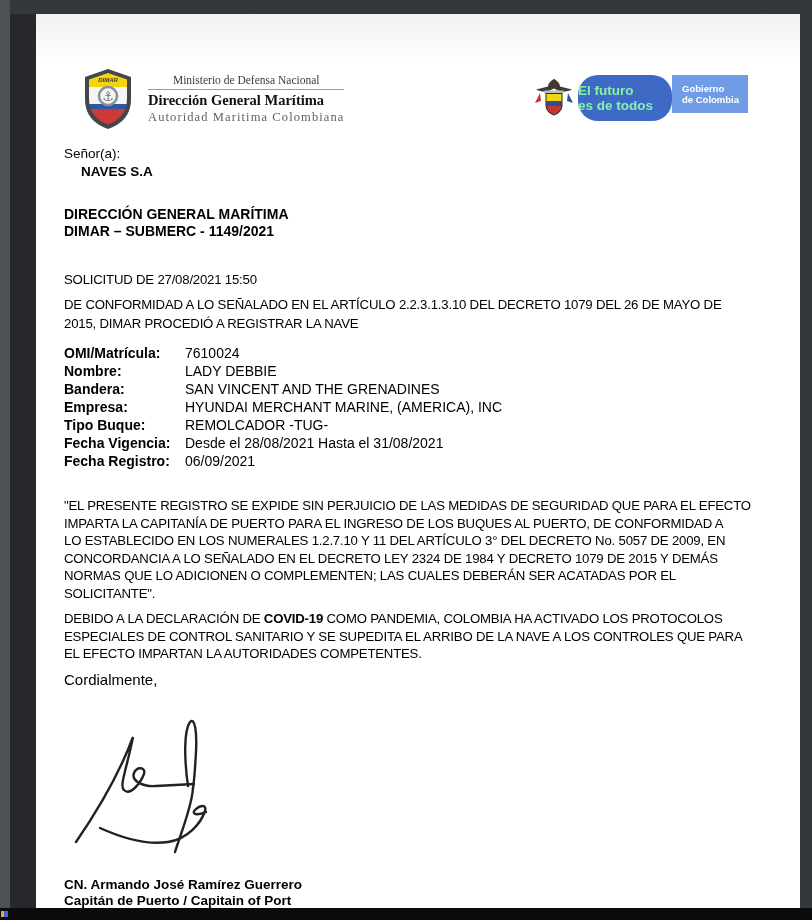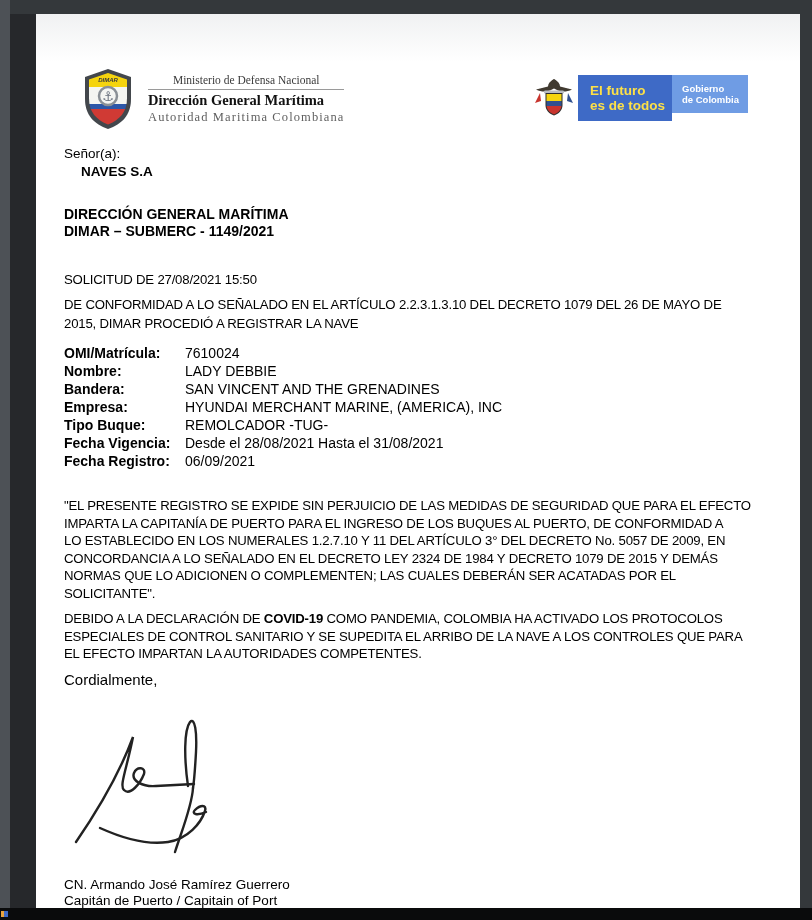--- a/index.html
+++ b/index.html
@@ -19,44 +19,44 @@
   .logo-block{position:absolute;left:46px;top:54px;display:flex;align-items:center;}
   .logo-text{margin-left:14px;font-family:Liberation Serif, serif;}
   .logo-line1{font-size:11.5px;color:#3a3a3a;text-align:center;padding:0 4px 3px 4px;
               border-bottom:1px solid #9a9a9a;}
   .logo-line2{font-size:14.5px;font-weight:bold;color:#111;margin-top:2px;}
   .logo-line3{font-size:12.5px;color:#5f5f5f;letter-spacing:1.1px;margin-top:1px;}
 
   
   .gov-banner{position:absolute;left:494px;top:61px;height:46px;display:flex;}
   .gov-arms{width:48px;height:46px;background:#ffffff;display:flex;align-items:center;justify-content:center;}
-  .gov-slogan{width:94px;height:46px;background:#3e6ac6;color:#fde047;font-weight:bold;
+  .gov-slogan{width:94px;height:46px;background:#3e6ac6;color:#86efac;font-weight:bold;
               font-size:13.5px;line-height:15px;white-space:pre-line;display:flex;align-items:center;
-              padding-left:12px;}
+              padding-left:0;border-radius:20px;}
   .gov-name{width:76px;height:38px;background:#6f9ce4;color:#fff;font-weight:bold;
             font-size:9.5px;line-height:11px;white-space:pre-line;display:flex;align-items:center;
             padding-left:10px;}
 
   
   .txt{position:absolute;left:28px;width:706px;font-size:13.2px;letter-spacing:-0.2px;
        white-space:pre-line;line-height:17.5px;color:#000;}
   .salutation{top:132px;line-height:16.5px;font-size:13.5px;letter-spacing:0;}
   .addressee{top:149px;font-weight:bold;font-size:13.5px;letter-spacing:0;padding-left:17px;}
   .org{top:192px;font-weight:bold;font-size:14px;letter-spacing:0;line-height:16.5px;}
   .request{top:257px;}
   .intro{top:281px;line-height:19px;}
   .fields{position:absolute;left:28px;top:330px;font-size:14px;line-height:18px;}
   .field-row{display:flex;}
   .field-label{font-weight:bold;min-width:121px;}
   .disclaimer{top:483px;}
   .covid{top:596px;}
   .covid b{letter-spacing:-0.2px;}
   .closing{top:657px;letter-spacing:0;font-size:15px;}
   .signature{position:absolute;left:38px;top:696px;}
-  .signer{top:863px;font-weight:normal;font-size:13.5px;line-height:16px;letter-spacing:0;}
+  .signer{top:863px;font-weight:bold;font-size:13.5px;line-height:16px;letter-spacing:0;}
 </style>
 </head>
 <body>
 
 <div class="viewer">
   <div class="top-band"></div>
   <div class="left-strip"></div>
   <div class="right-band"></div>
 
   <div class="page">

